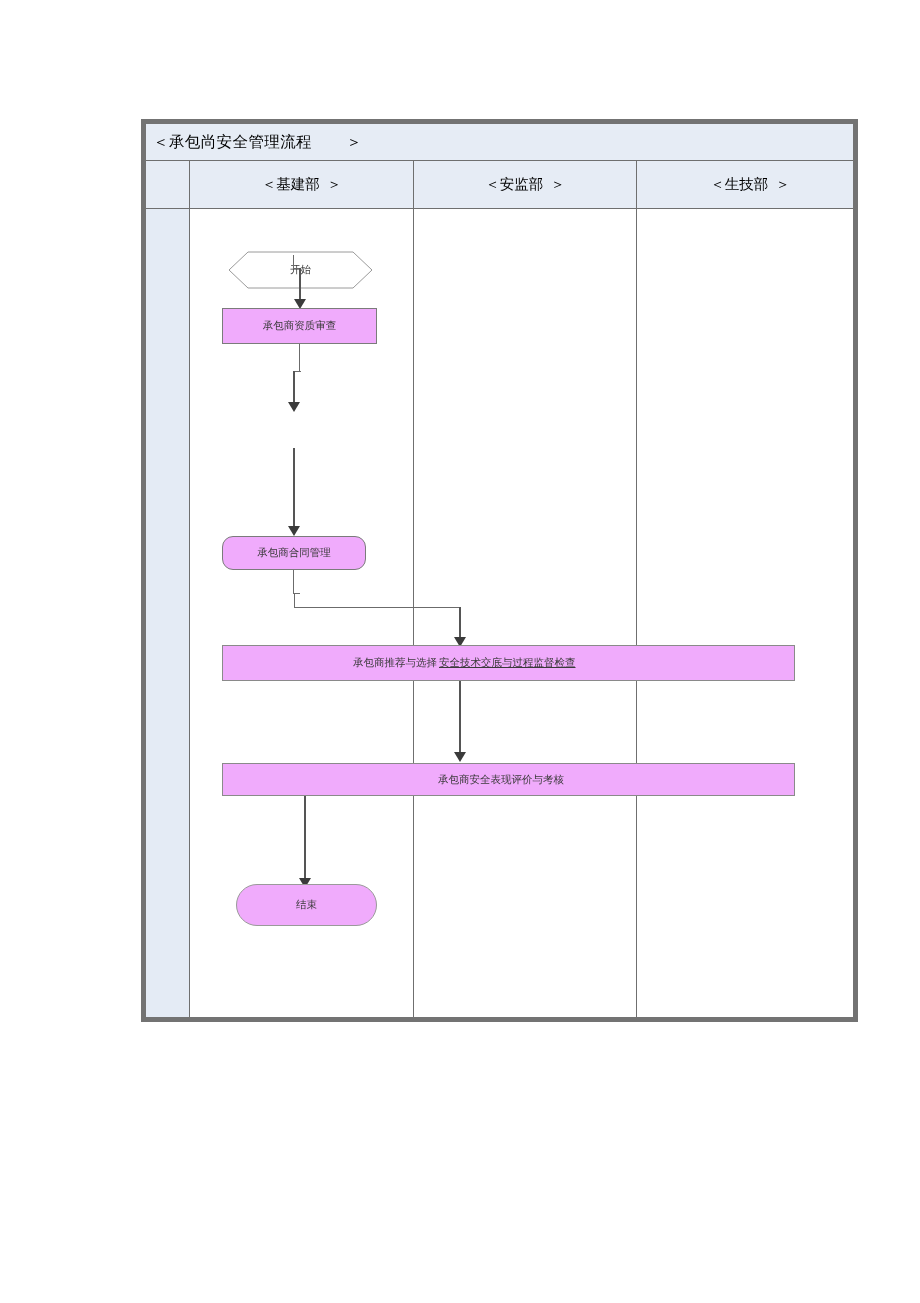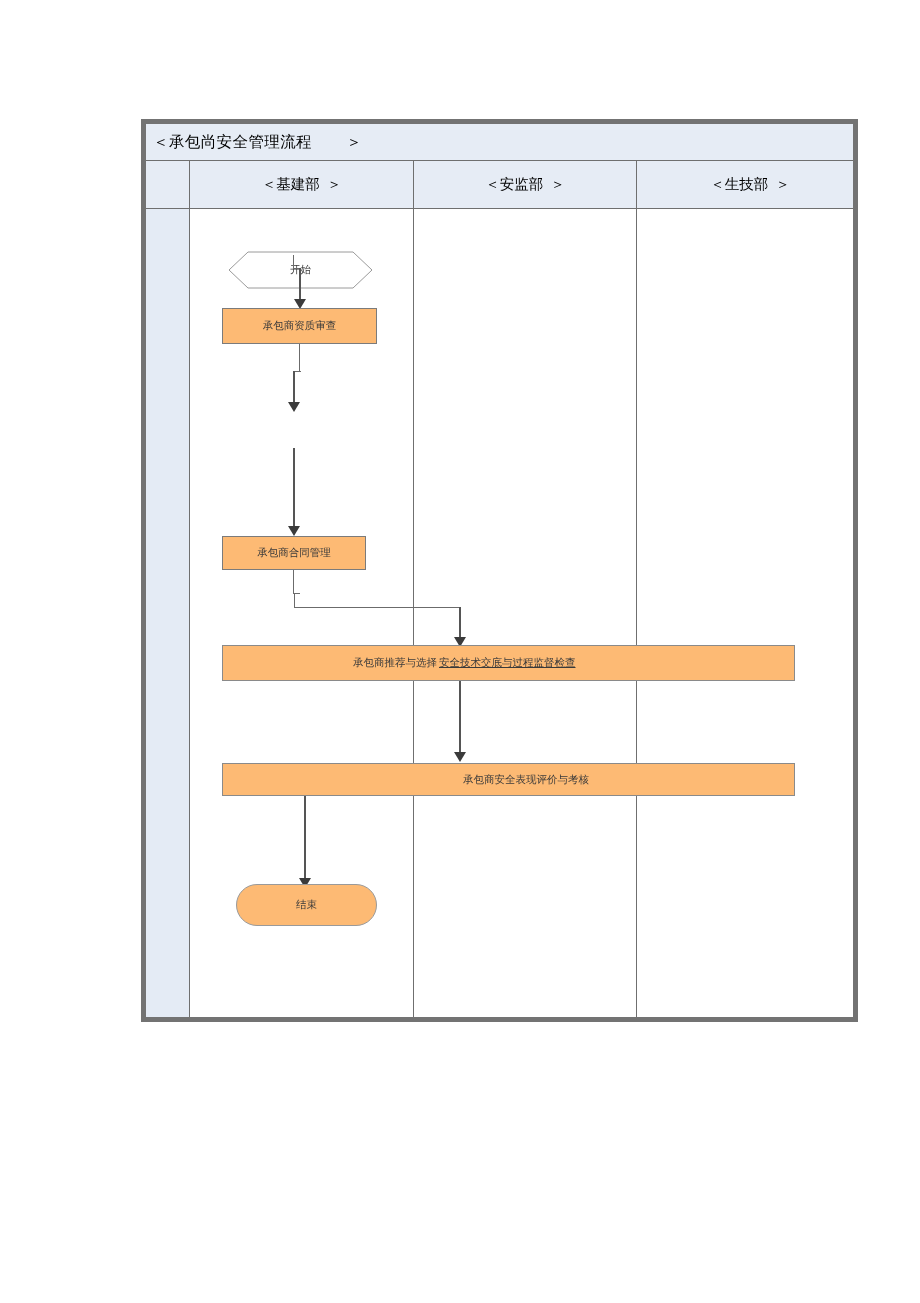--- a/index.html
+++ b/index.html
@@ -106,21 +106,21 @@
     pointer-events: none;
   }
   #flow-layer > * { pointer-events: auto; }
 
   .node {
     position: absolute;
     box-sizing: border-box;
     display: flex;
     align-items: center;
     justify-content: center;
-    background: #fdba74;
+    background: #f0abfc;
     color: #3a3a3a;
     font-size: 10.5px;
     white-space: pre;
   }
   .node-rect   { border: 1px solid #7b7b7b; }
   .node-wide   { border: 1px solid #8a8a8a; justify-content: flex-start; }
   .node-stadium{ border: 1px solid #9a9a9a; border-radius: 22px; }
 
   .hex-wrap { position: absolute; }
   .hex-label {
@@ -200,41 +200,41 @@
 
   <div class="conn-v-thin" style="left:299px; top:344px; height:28px;"></div>
   <div class="conn-h-thin" style="left:294px; top:371px; width:7px;"></div>
   <div class="conn-v" style="left:293px; top:371px; height:33px;"></div>
   <div class="arrow-down" style="left:288px; top:402px;"></div>
 
 
   <div class="conn-v" style="left:293px; top:448px; height:80px;"></div>
   <div class="arrow-down" style="left:288px; top:526px;"></div>
 
-  <div class="node node-rect" style="left:222px; top:536px; width:144px; height:34px;">
+  <div class="node node-rect" style="left:222px; top:536px; width:144px; height:34px;border-radius:11px;">
     <span>承包商合同管理</span>
   </div>
 
   <div class="conn-v-thin" style="left:293px; top:570px; height:24px;"></div>
   <div class="conn-h-thin" style="left:294px; top:593px; width:6px;"></div>
   <div class="conn-v-thin" style="left:294px; top:593px; height:15px;"></div>
   <div class="conn-h-thin" style="left:294px; top:607px; width:167px;"></div>
   <div class="conn-v" style="left:459px; top:607px; height:33px;"></div>
   <div class="arrow-down" style="left:454px; top:637px;"></div>
 
   <div class="node node-wide" style="left:222px; top:645px; width:573px; height:36px;">
     <span class="wide-label" style="left:130px;">承包商推荐与选择</span>
     <span class="wide-label" style="left:216px;text-decoration:underline;">安全技术交底与过程监督检查</span>
   </div>
 
   <div class="conn-v" style="left:459px; top:681px; height:73px;"></div>
   <div class="arrow-down" style="left:454px; top:752px;"></div>
 
   <div class="node node-wide" style="left:222px; top:763px; width:573px; height:33px;">
-    <span class="wide-label" style="left:240px;">承包商安全表现评价与考核</span>
+    <span class="wide-label" style="left:215px;">承包商安全表现评价与考核</span>
   </div>
 
   <div class="conn-v" style="left:304px; top:796px; height:85px;"></div>
   <div class="arrow-down" style="left:299px; top:878px;"></div>
 
   <div class="node node-stadium" style="left:236px; top:884px; width:141px; height:42px;">
     <span>结束</span>
   </div>
 
 </div>

